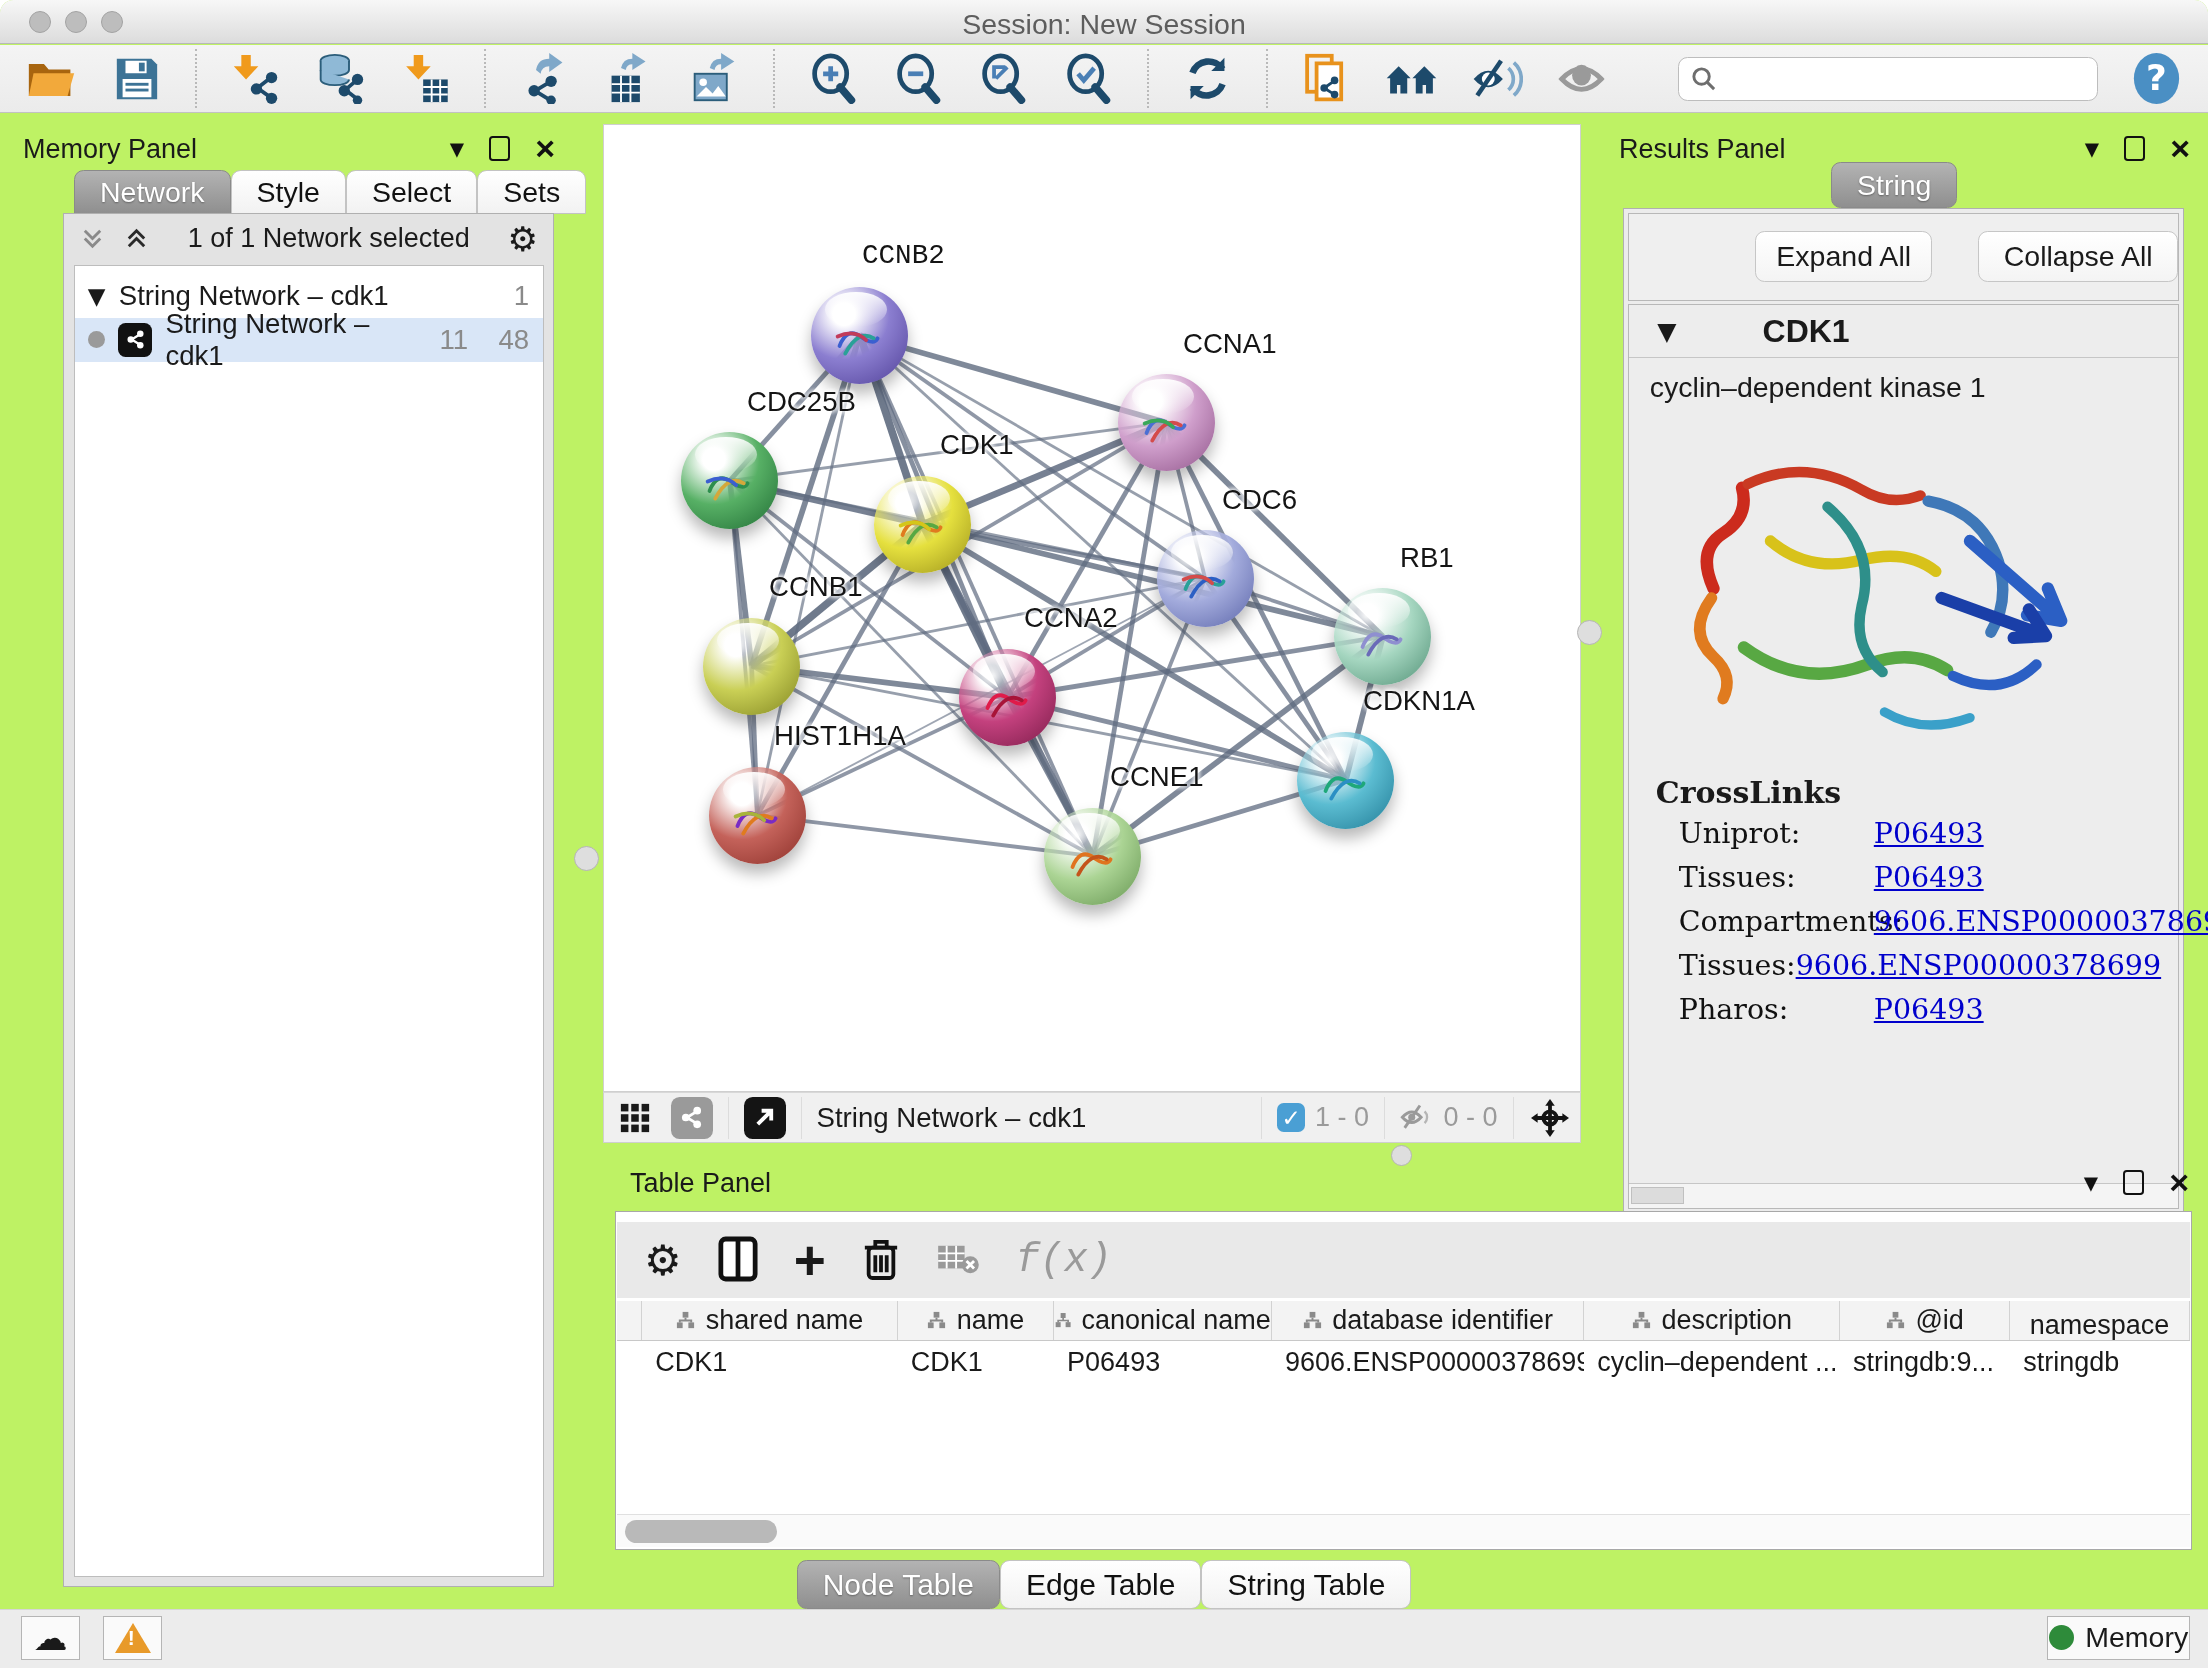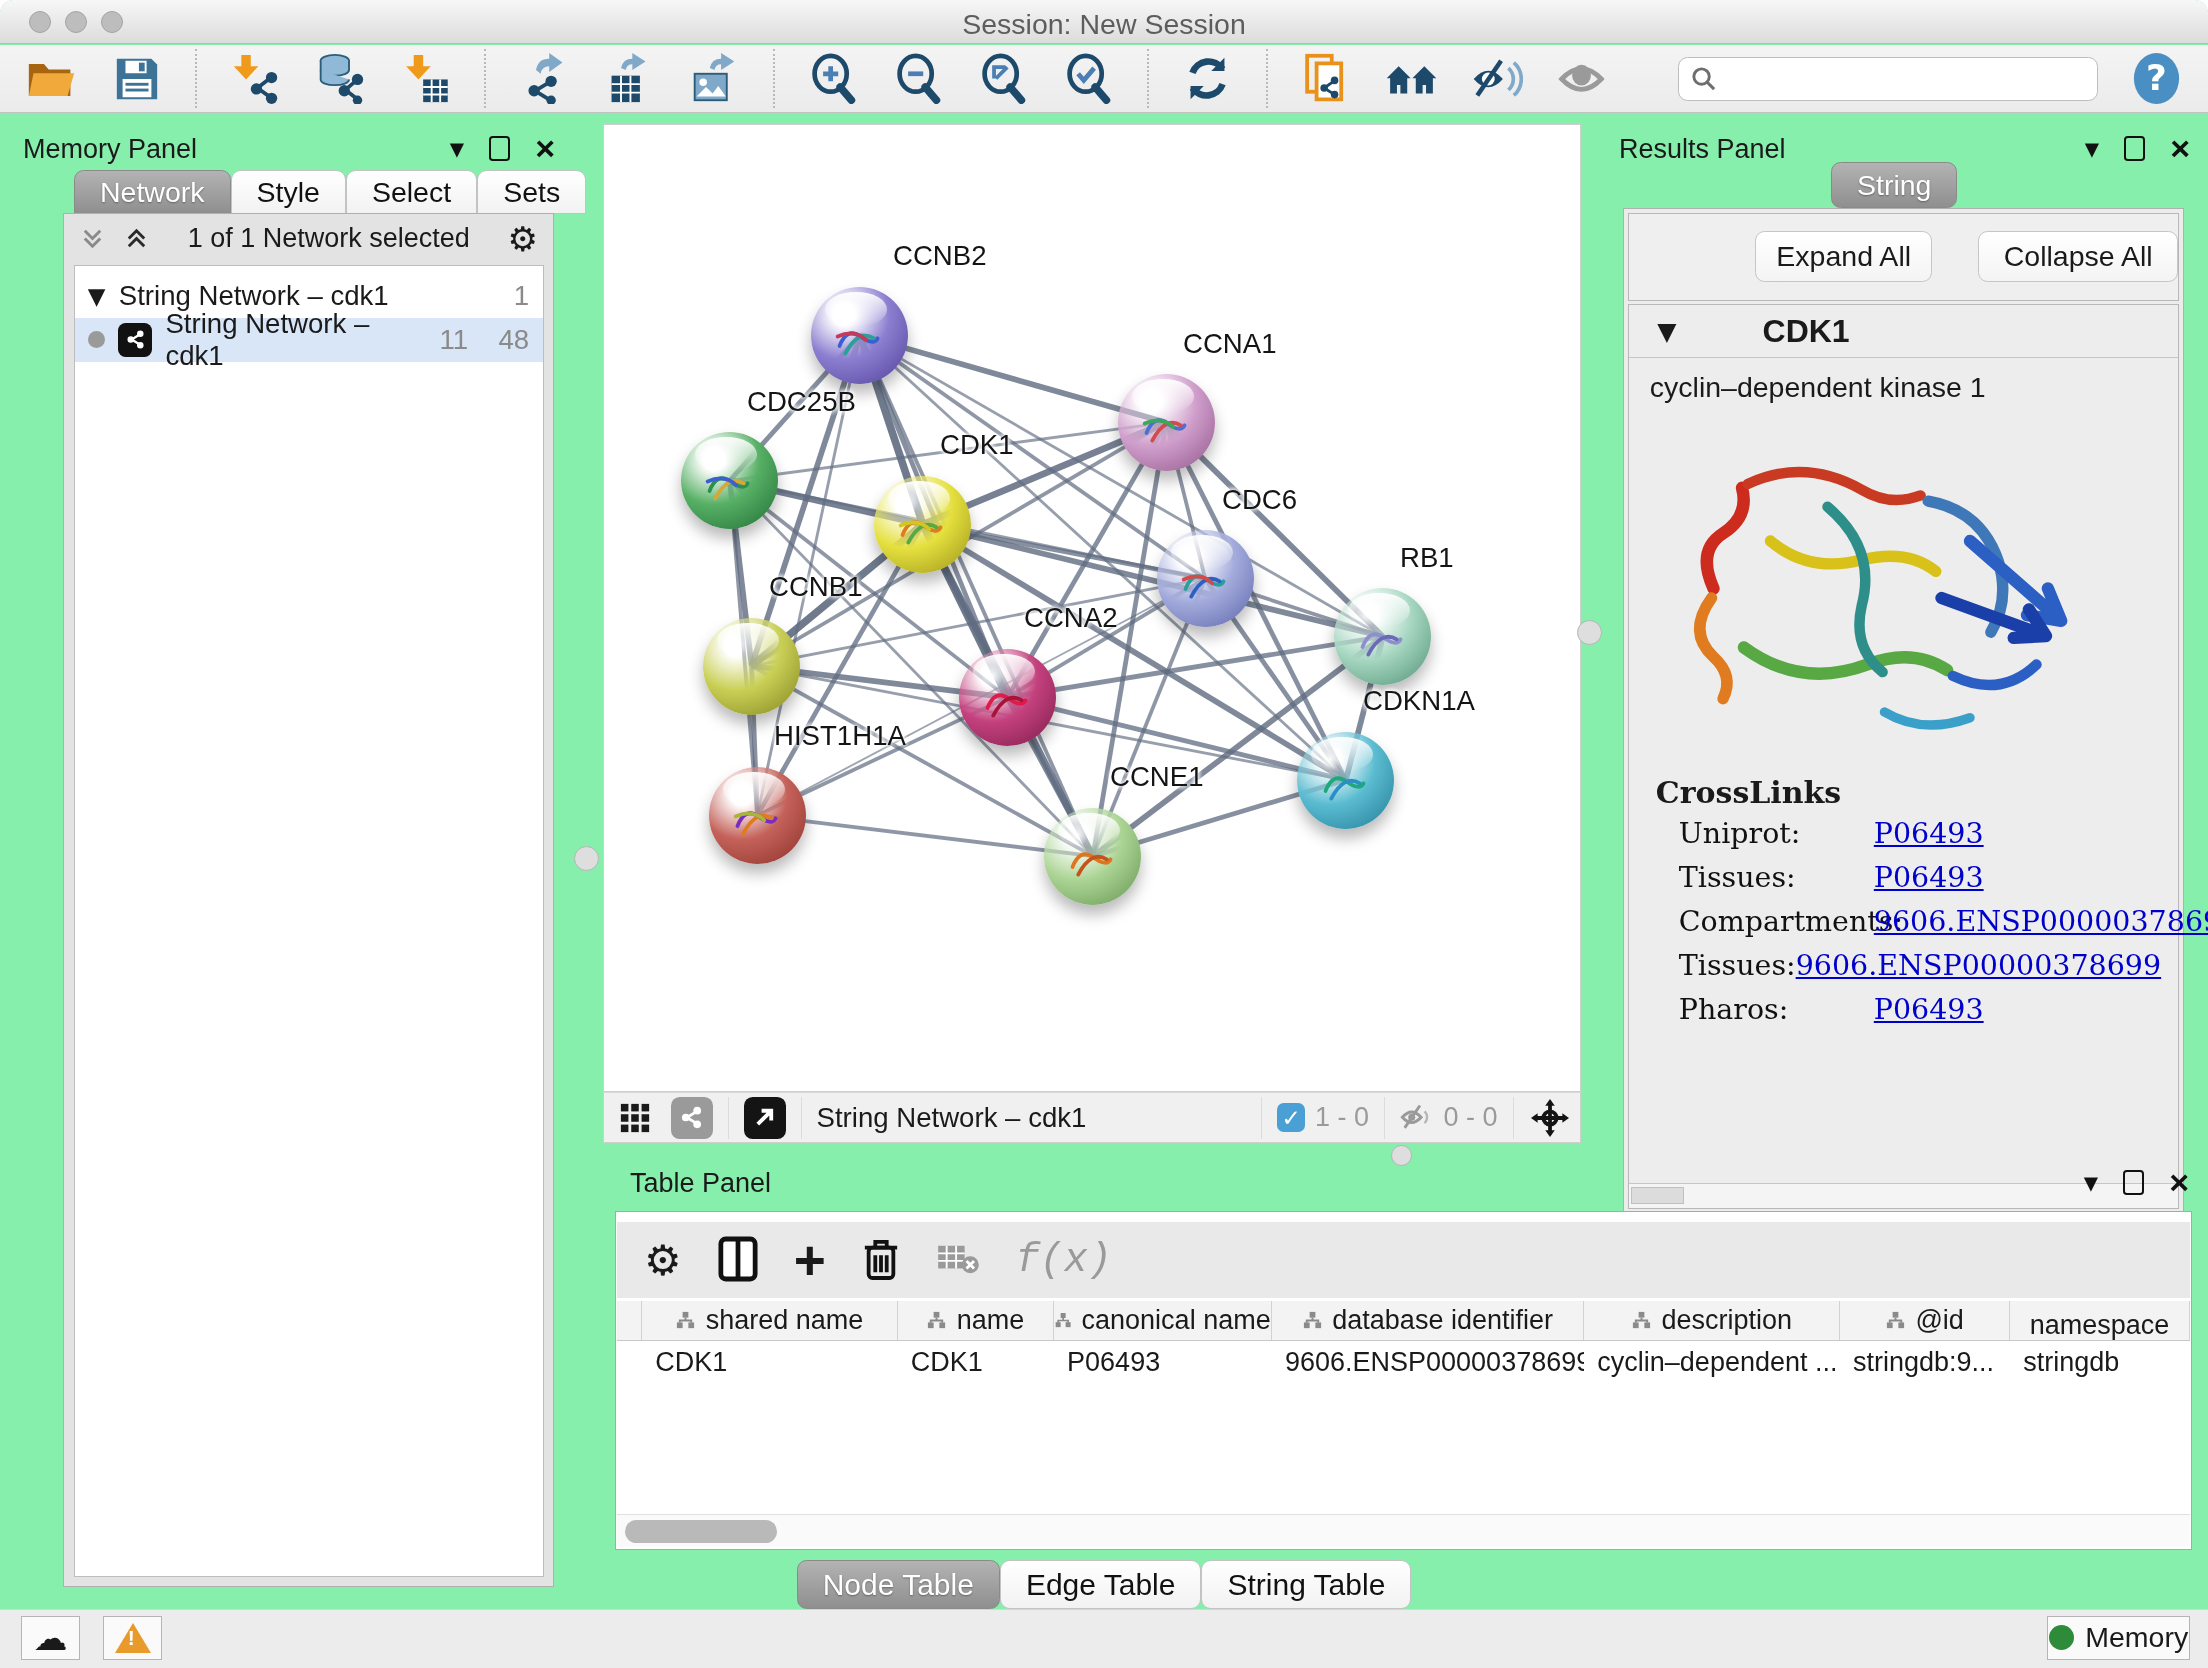--- a/index.html
+++ b/index.html
@@ -1,17 +1,17 @@
 <!DOCTYPE html>
 <html style="font-size:15px"><head>
 <meta charset="utf-8">
 <style>
   html,body{margin:0;padding:0;background:#ffffff;}
   *{box-sizing:border-box;}
-  #app{position:relative;width:2208px;height:1668px;background:#86efac;
+  #app{position:relative;width:2208px;height:1668px;background:#bef264;
        font-family:"Liberation Sans",sans-serif;color:#1a1a1a;overflow:hidden;
        border-radius:13.3px 13.3px 0 0;}
   
   .titlebar{position:absolute;left:0;top:0;width:2208px;height:44px;
     background:linear-gradient(#f7f7f7,#dcdcdc);border-bottom:1px solid #b8b8b8;}
   .tl{position:absolute;top:10.5px;width:22px;height:22px;border-radius:50%;
     background:#bdbdbd;border:1px solid #a3a3a3;}
   .title-text{position:absolute;left:0;right:0;top:7.6px;text-align:center;
     font-size:28.5px;color:#5d5d5d;}
   
@@ -370,21 +370,21 @@
         <line x1="780" y1="689" x2="514" y2="769" stroke="#5f6b80" stroke-width="5" stroke-opacity="0.75"></line>
         <line x1="161" y1="726" x2="514" y2="769" stroke="#5f6b80" stroke-width="4" stroke-opacity="0.70"></line>
         <line x1="269" y1="221" x2="780" y2="689" stroke="#5f6b80" stroke-width="3" stroke-opacity="0.65"></line>
       </svg>
     <div id="node-layer" style="position:absolute;left:0;top:0;width:976px;height:966px;">
         <div class="pnode" style="left: 207px; top: 162px; background: radial-gradient(circle at 34% 28%, rgba(255, 255, 255, 0.95) 0%, rgba(255, 255, 255, 0.35) 12%, rgb(139, 126, 208) 48%, rgb(79, 63, 150) 100%);"><svg width="97" height="97" viewBox="0 0 102 102">
             <path d="M30,62 q8,-20 22,-10 t18,2" stroke="#3b5fd0" stroke-width="4" fill="none" stroke-linecap="round"></path>
             <path d="M36,70 q14,-26 30,-16" stroke="#2aa198" stroke-width="4" fill="none" stroke-linecap="round"></path>
             <path d="M28,52 q18,-8 30,4" stroke="#c23b5a" stroke-width="4" fill="none" stroke-linecap="round"></path>
           </svg><span class="gloss"></span></div>
-        <div class="pnode-label" style="left: 289px; top: 115px;">CCNB2</div>
+        <div class="pnode-label" style="left: 258px; top: 115px; font-family: Liberation Mono, monospace;">CCNB2</div>
         <div class="pnode" style="left: 514px; top: 249px; background: radial-gradient(circle at 34% 28%, rgba(255, 255, 255, 0.95) 0%, rgba(255, 255, 255, 0.35) 12%, rgb(207, 158, 203) 48%, rgb(143, 84, 137) 100%);"><svg width="97" height="97" viewBox="0 0 102 102">
             <path d="M30,62 q8,-20 22,-10 t18,2" stroke="#4b6fd4" stroke-width="4" fill="none" stroke-linecap="round"></path>
             <path d="M36,70 q14,-26 30,-16" stroke="#d44b4b" stroke-width="4" fill="none" stroke-linecap="round"></path>
             <path d="M28,52 q18,-8 30,4" stroke="#3aa85a" stroke-width="4" fill="none" stroke-linecap="round"></path>
           </svg><span class="gloss"></span></div>
         <div class="pnode-label" style="left: 579px; top: 203px;">CCNA1</div>
         <div class="pnode" style="left: 77px; top: 307px; background: radial-gradient(circle at 34% 28%, rgba(255, 255, 255, 0.95) 0%, rgba(255, 255, 255, 0.35) 12%, rgb(87, 176, 101) 48%, rgb(31, 107, 51) 100%);"><svg width="97" height="97" viewBox="0 0 102 102">
             <path d="M30,62 q8,-20 22,-10 t18,2" stroke="#2d8f4e" stroke-width="4" fill="none" stroke-linecap="round"></path>
             <path d="M36,70 q14,-26 30,-16" stroke="#d4a83b" stroke-width="4" fill="none" stroke-linecap="round"></path>
             <path d="M28,52 q18,-8 30,4" stroke="#3b5fd0" stroke-width="4" fill="none" stroke-linecap="round"></path>

